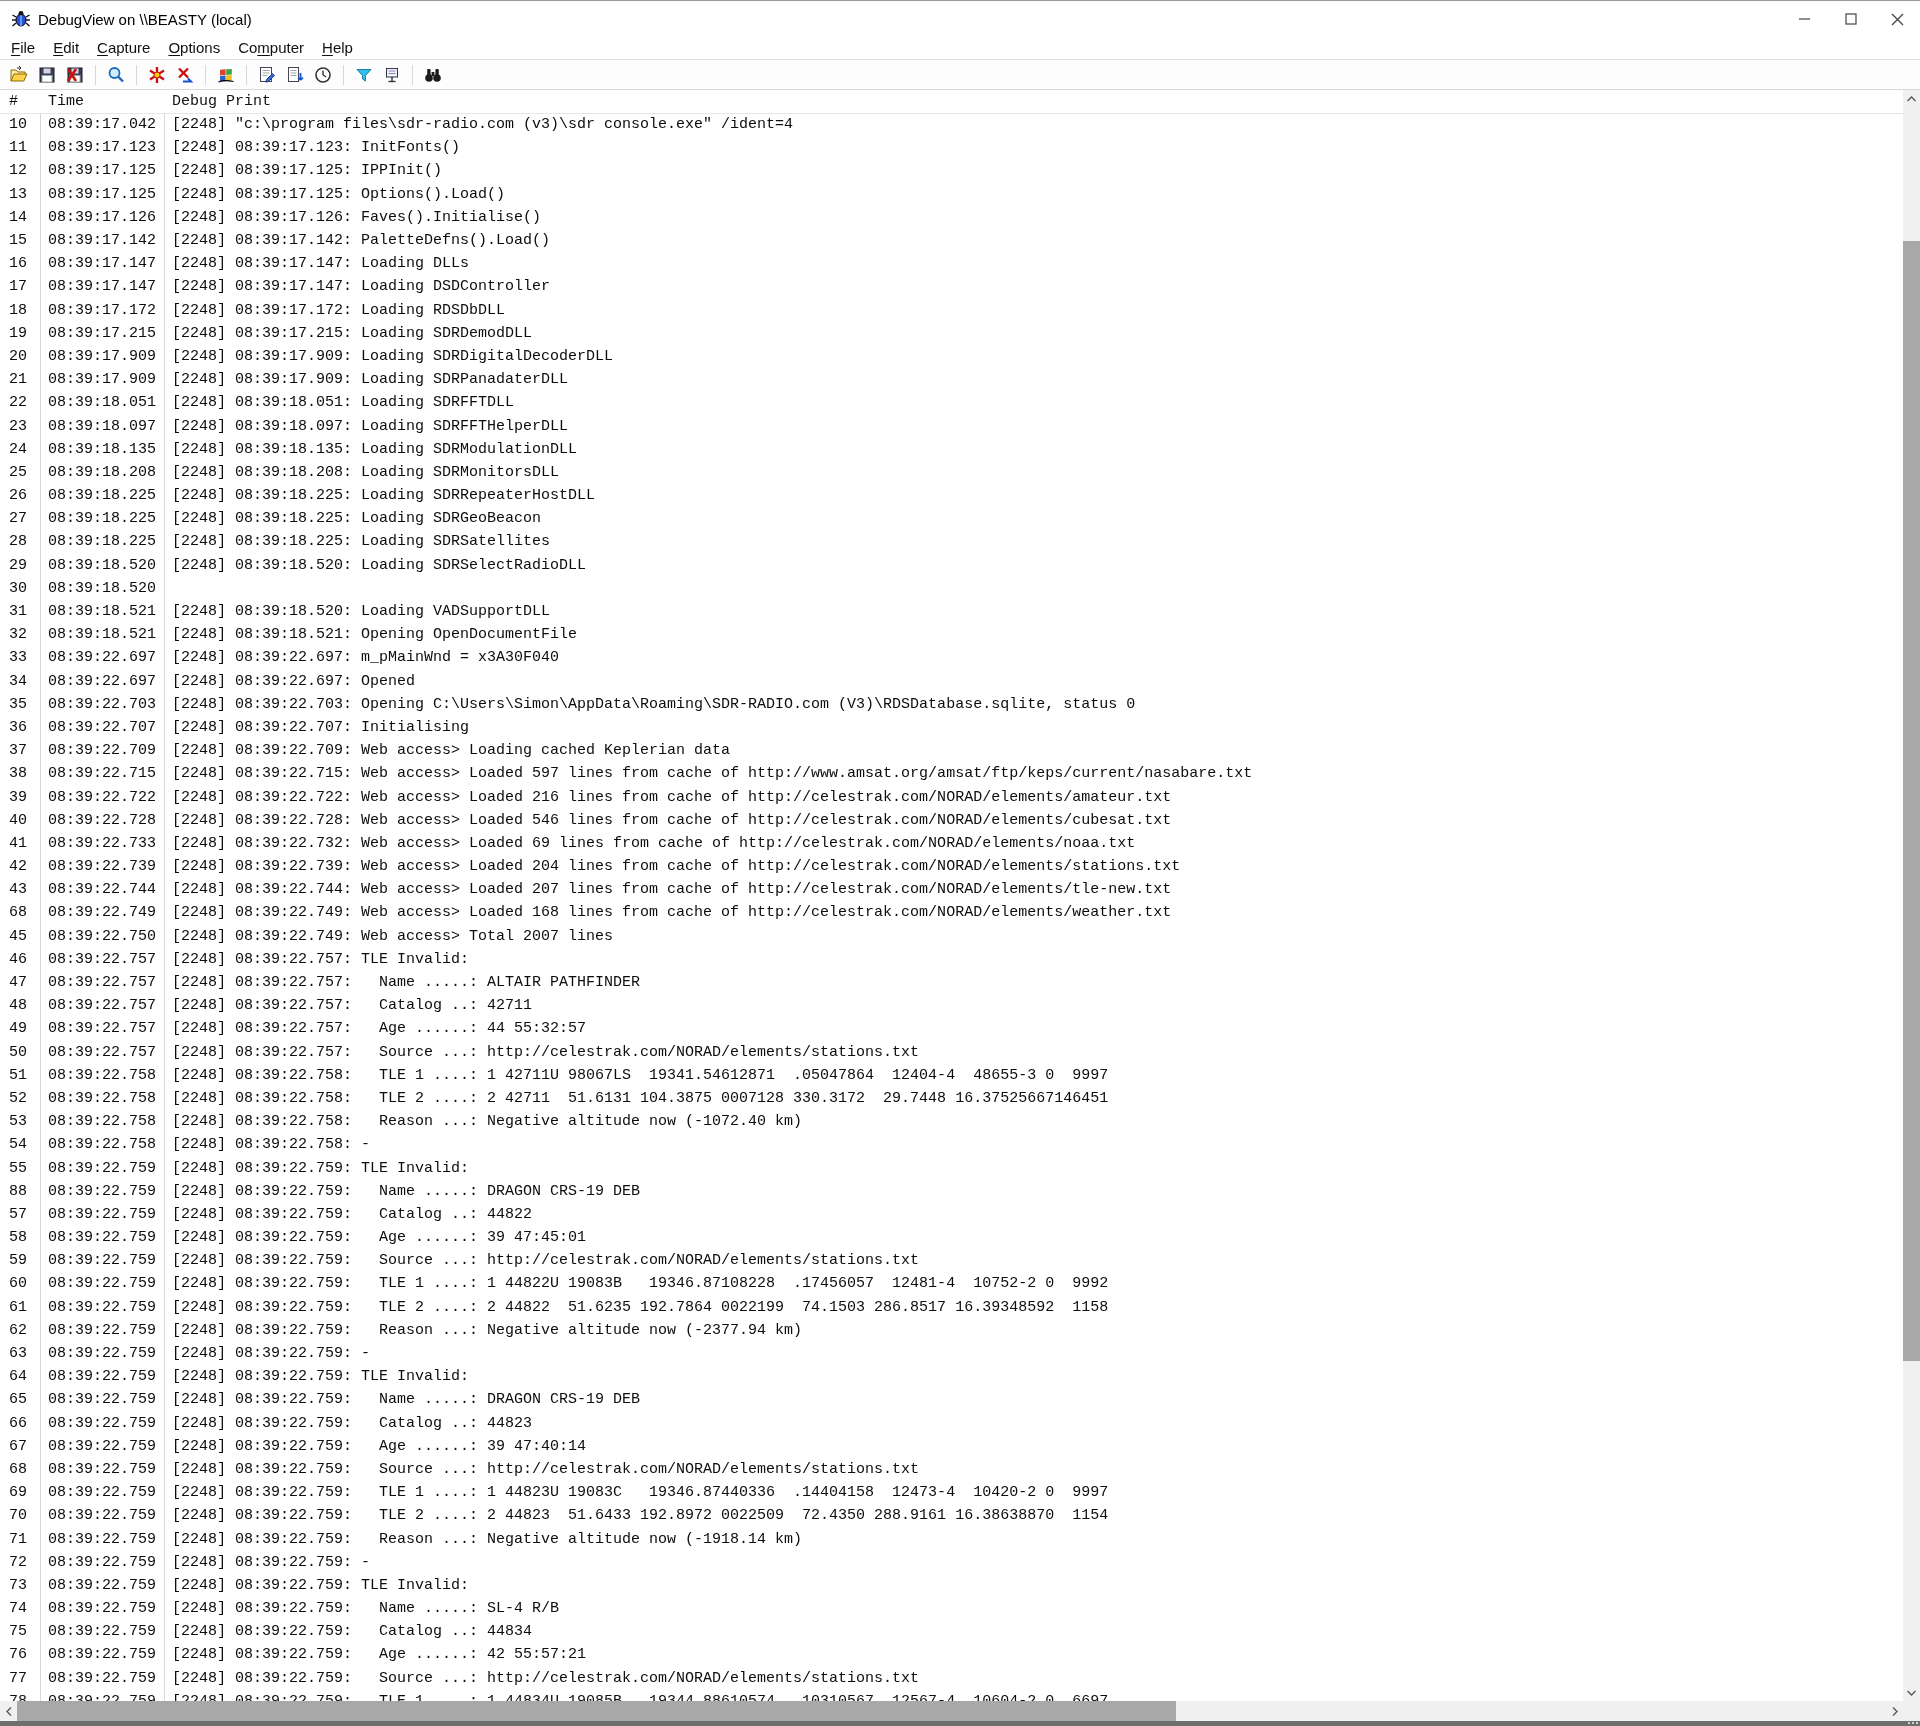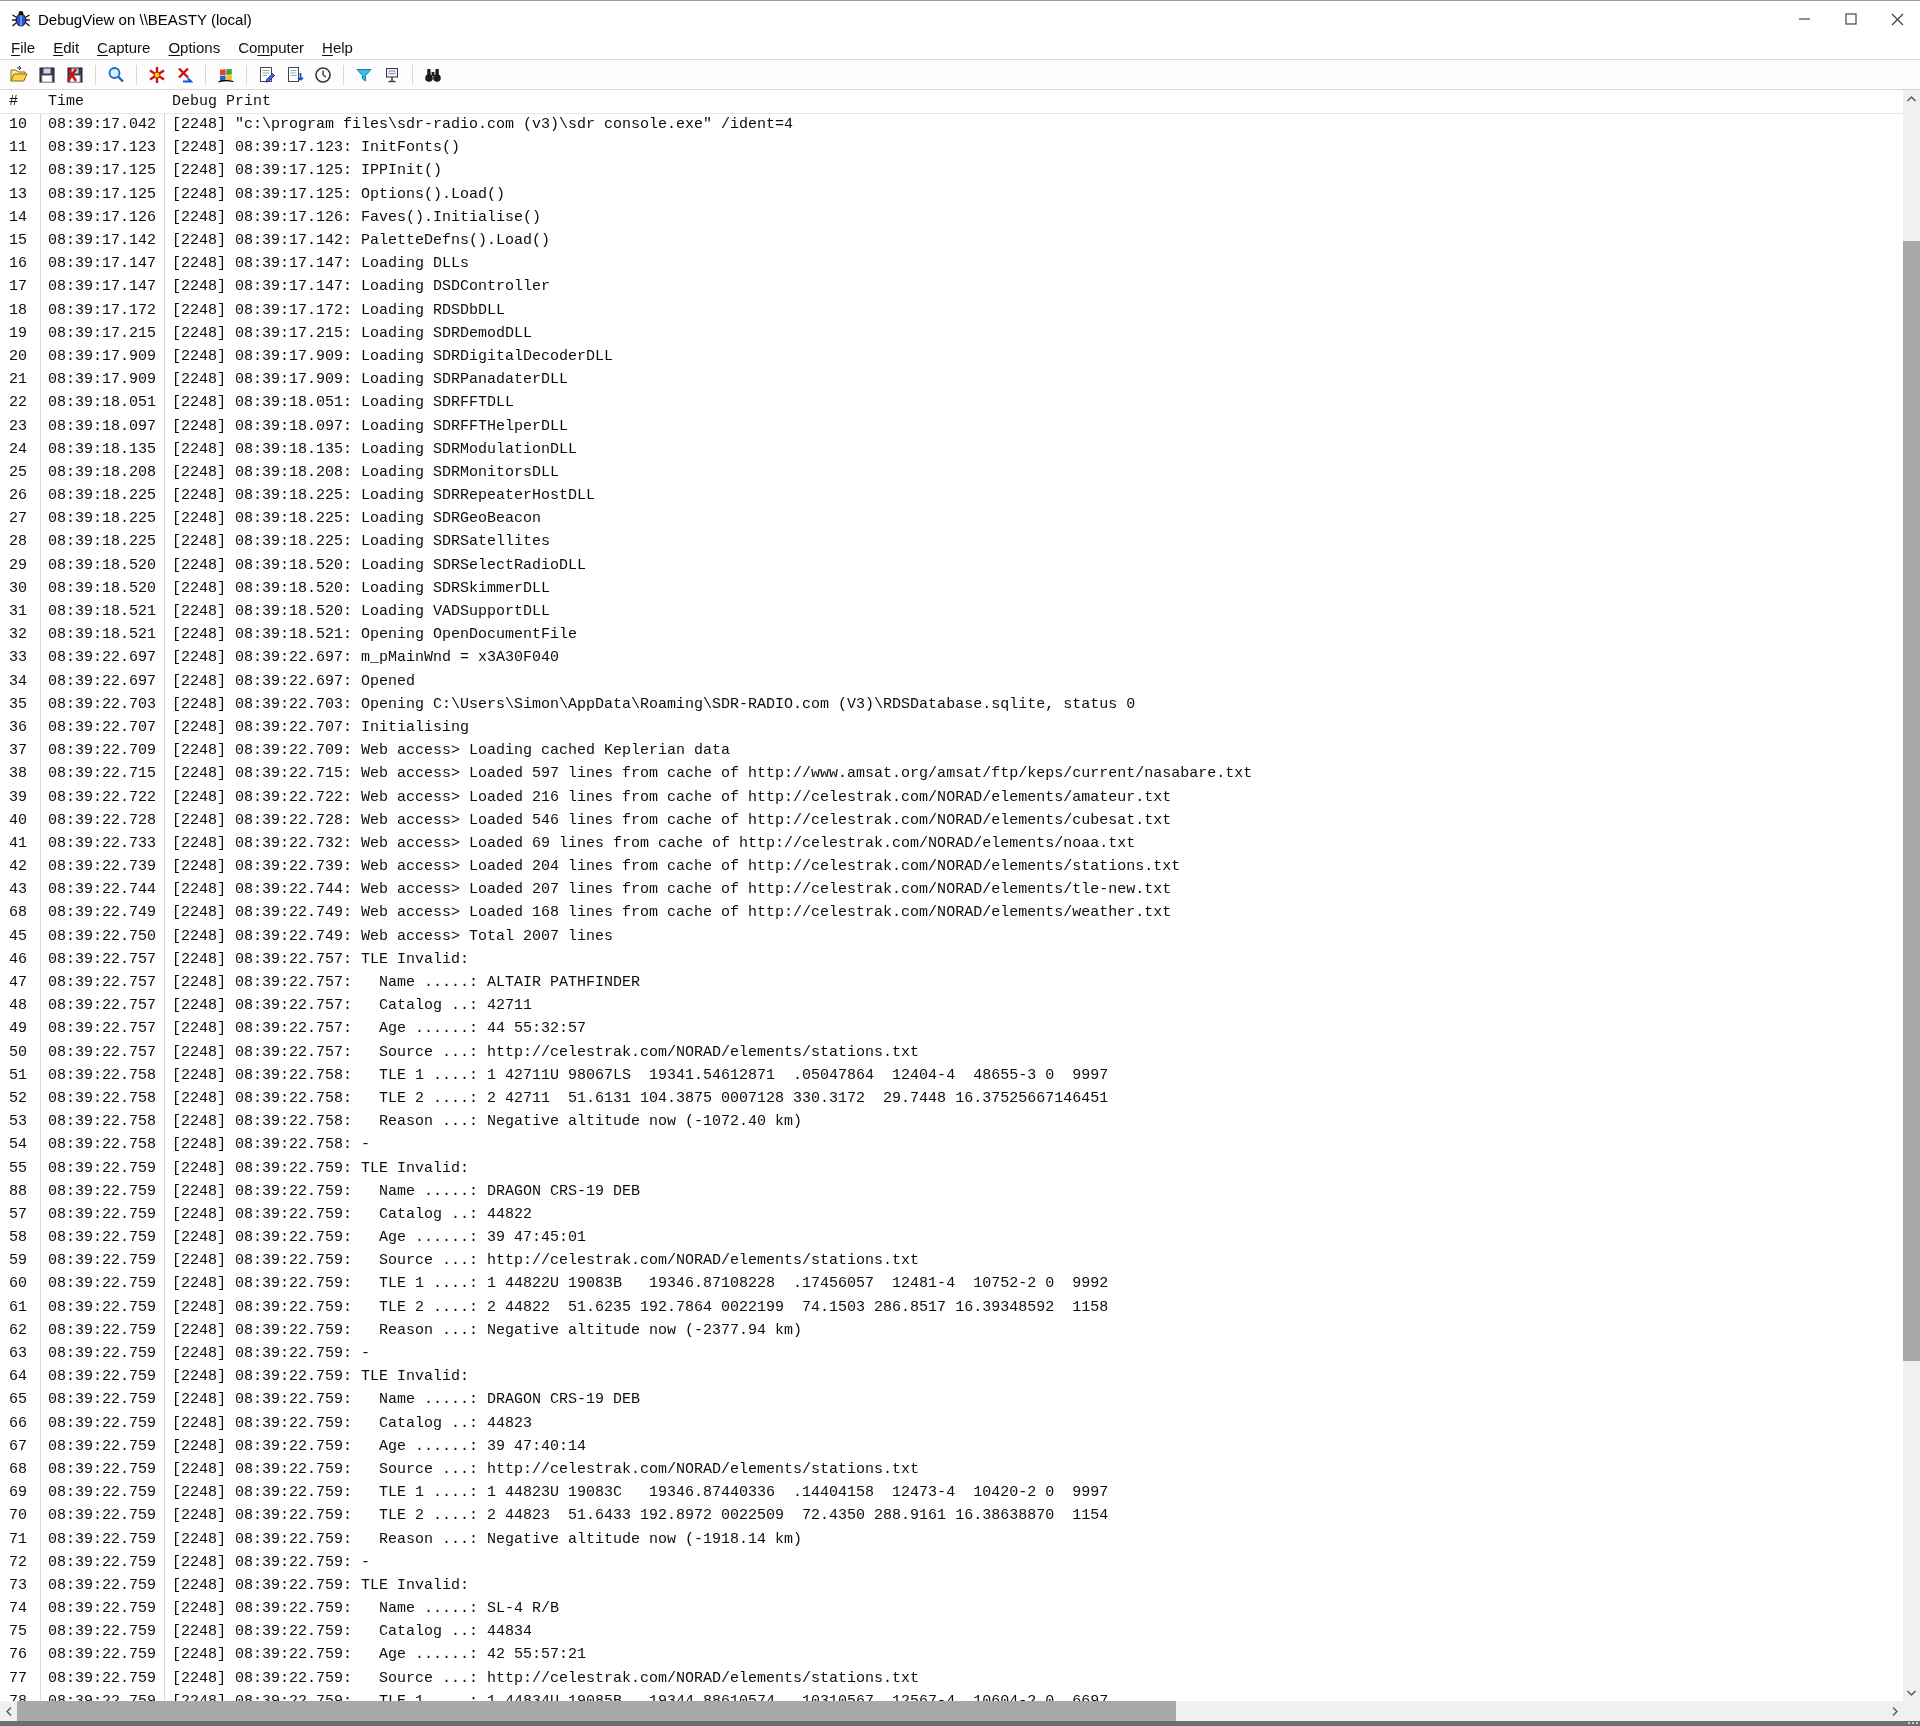--- a/index.html
+++ b/index.html
@@ -250,21 +250,21 @@
       <div class="row"><span class="c1">20</span><span class="c2">08:39:17.909</span><span class="c3">[2248] 08:39:17.909: Loading SDRDigitalDecoderDLL</span></div>
       <div class="row"><span class="c1">21</span><span class="c2">08:39:17.909</span><span class="c3">[2248] 08:39:17.909: Loading SDRPanadaterDLL</span></div>
       <div class="row"><span class="c1">22</span><span class="c2">08:39:18.051</span><span class="c3">[2248] 08:39:18.051: Loading SDRFFTDLL</span></div>
       <div class="row"><span class="c1">23</span><span class="c2">08:39:18.097</span><span class="c3">[2248] 08:39:18.097: Loading SDRFFTHelperDLL</span></div>
       <div class="row"><span class="c1">24</span><span class="c2">08:39:18.135</span><span class="c3">[2248] 08:39:18.135: Loading SDRModulationDLL</span></div>
       <div class="row"><span class="c1">25</span><span class="c2">08:39:18.208</span><span class="c3">[2248] 08:39:18.208: Loading SDRMonitorsDLL</span></div>
       <div class="row"><span class="c1">26</span><span class="c2">08:39:18.225</span><span class="c3">[2248] 08:39:18.225: Loading SDRRepeaterHostDLL</span></div>
       <div class="row"><span class="c1">27</span><span class="c2">08:39:18.225</span><span class="c3">[2248] 08:39:18.225: Loading SDRGeoBeacon</span></div>
       <div class="row"><span class="c1">28</span><span class="c2">08:39:18.225</span><span class="c3">[2248] 08:39:18.225: Loading SDRSatellites</span></div>
       <div class="row"><span class="c1">29</span><span class="c2">08:39:18.520</span><span class="c3">[2248] 08:39:18.520: Loading SDRSelectRadioDLL</span></div>
-      <div class="row"><span class="c1">30</span><span class="c2">08:39:18.520</span><span class="c3">[2248] 08:39:18.520: Loading SDRSkimmerDLL</span></div>
+      <div class="row"><span class="c1">30</span><span class="c2">08:39:18.520</span></div>
       <div class="row"><span class="c1">31</span><span class="c2">08:39:18.521</span><span class="c3">[2248] 08:39:18.520: Loading VADSupportDLL</span></div>
       <div class="row"><span class="c1">32</span><span class="c2">08:39:18.521</span><span class="c3">[2248] 08:39:18.521: Opening OpenDocumentFile</span></div>
       <div class="row"><span class="c1">33</span><span class="c2">08:39:22.697</span><span class="c3">[2248] 08:39:22.697: m_pMainWnd = x3A30F040</span></div>
       <div class="row"><span class="c1">34</span><span class="c2">08:39:22.697</span><span class="c3">[2248] 08:39:22.697: Opened</span></div>
       <div class="row"><span class="c1">35</span><span class="c2">08:39:22.703</span><span class="c3">[2248] 08:39:22.703: Opening C:\Users\Simon\AppData\Roaming\SDR-RADIO.com (V3)\RDSDatabase.sqlite, status 0</span></div>
       <div class="row"><span class="c1">36</span><span class="c2">08:39:22.707</span><span class="c3">[2248] 08:39:22.707: Initialising</span></div>
       <div class="row"><span class="c1">37</span><span class="c2">08:39:22.709</span><span class="c3">[2248] 08:39:22.709: Web access&gt; Loading cached Keplerian data</span></div>
       <div class="row"><span class="c1">38</span><span class="c2">08:39:22.715</span><span class="c3">[2248] 08:39:22.715: Web access&gt; Loaded 597 lines from cache of http://www.amsat.org/amsat/ftp/keps/current/nasabare.txt</span></div>
       <div class="row"><span class="c1">39</span><span class="c2">08:39:22.722</span><span class="c3">[2248] 08:39:22.722: Web access&gt; Loaded 216 lines from cache of http://celestrak.com/NORAD/elements/amateur.txt</span></div>
       <div class="row"><span class="c1">40</span><span class="c2">08:39:22.728</span><span class="c3">[2248] 08:39:22.728: Web access&gt; Loaded 546 lines from cache of http://celestrak.com/NORAD/elements/cubesat.txt</span></div>

